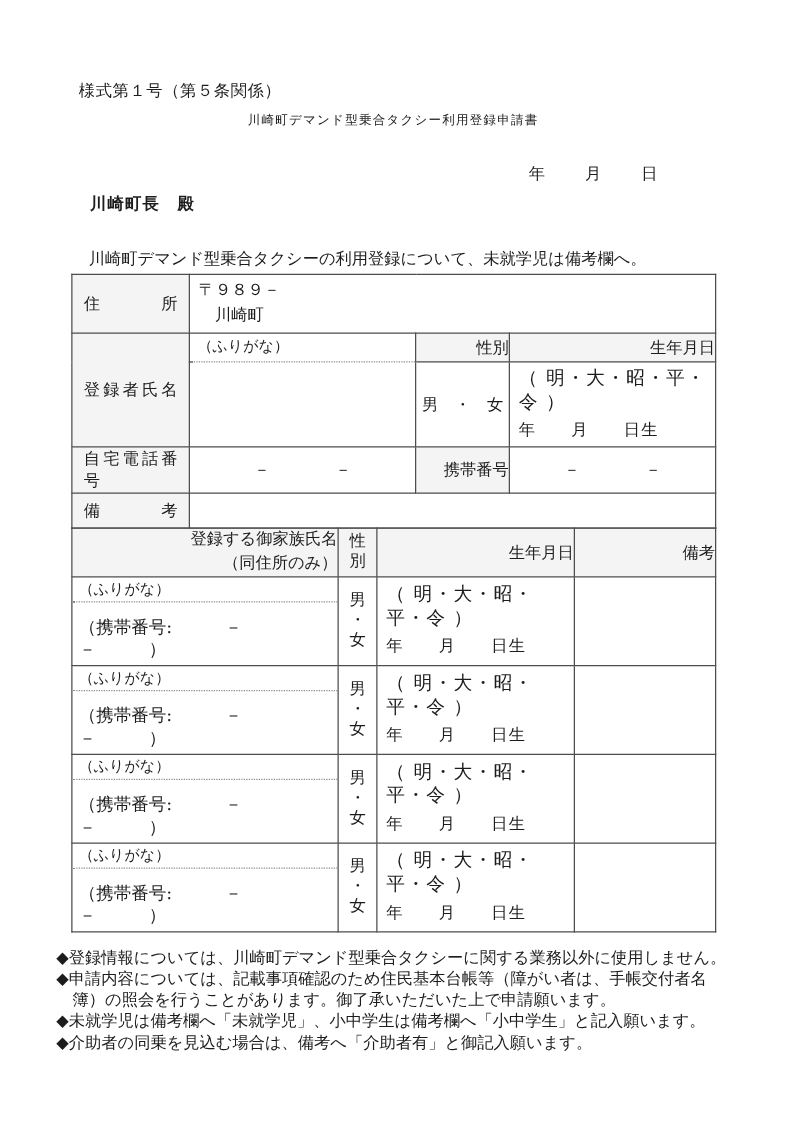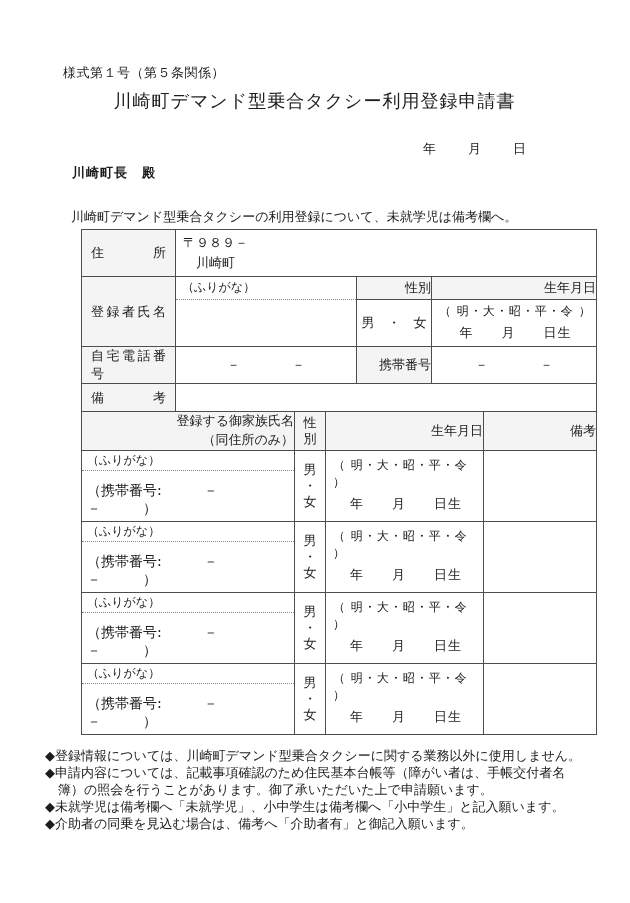--- a/index.html
+++ b/index.html
@@ -8,40 +8,40 @@
     width:630px; height:903px;
     box-sizing:border-box;
     padding:64px 58px 0 57px;
     background:#ffffff;
     font-family:"DejaVu Serif","Liberation Serif",serif;
     font-size:13px;
     color:#1c1c1c;
     overflow:hidden;
   }
   .form-number { margin-left:6px; letter-spacing:0.5px; }
-  .doc-title { text-align:center; font-size:18px; letter-spacing:1px; margin-top:7px;font-family:Liberation Serif, serif; }
+  .doc-title { text-align:center; font-size:10px; letter-spacing:1px; margin-top:7px;font-family:Liberation Serif, serif; }
   .date-line { text-align:right; padding-right:44px; margin-top:27px; letter-spacing:2px; }
   .addressee { margin-left:15px; margin-top:6px; letter-spacing:1px;font-weight:bold; }
   .intro { margin-left:14px; margin-top:26px; margin-bottom:3px; }
 
-  table { border-collapse:collapse; table-layout:fixed; width:515px;margin-left:24px; }
+  table { border-collapse:collapse; table-layout:fixed; width:515px; }
   td, th { border:1px solid #4d4d4d; font-weight:normal; padding:0; font-size:13px; vertical-align:middle; }
   .lbl {
     background:#f4f4f4;
     padding:0 9px;
     text-align:justify; text-align-last:justify; text-justify:inter-character;
   }
   .addr-cell { white-space:pre-line; padding:3px 6px 3px 7px; line-height:1.55; vertical-align:middle; }
   .furi-cell { border-bottom:1px dotted #8a8a8a; font-size:12px; padding:2px 6px; vertical-align:top; }
   .name-cell { border-top:1px dotted #8a8a8a; }
   .hdr { background:#f4f4f4; text-align:right; }
   .center { text-align:center; }
   .birth-cell { padding:3px 4px 4px 7px; vertical-align:middle; }
-  .era-line { font-size:12px; letter-spacing:1px; }
-  .ymd-line { text-align:center; margin-top:4px; letter-spacing:1px; }
+  .era-line { font-size:15px; letter-spacing:1px; }
+  .ymd-line { margin-top:4px; letter-spacing:1px; }
   .sex-vert { white-space:pre-line; text-align:center; line-height:1.25; }
   .fam-table { margin-top:-1px; }
   .fam-hdr-sub { line-height:1.45; }
   .fam-name-cell { vertical-align:top; padding:0; }
   .fam-inner { display:flex; flex-direction:column; height:70px; }
   .fam-furi { font-size:12px; padding:1px 5px 1px 5px; border-bottom:1px dotted #8a8a8a; }
   .fam-spacer { flex:1; }
   .fam-phone { font-size:14px; padding:0 5px 3px 5px; }
   .notes { margin-left:-12px; margin-top:12px; width:545px; }
   .note { padding-left:13px; text-indent:-13px; line-height:17px; }

